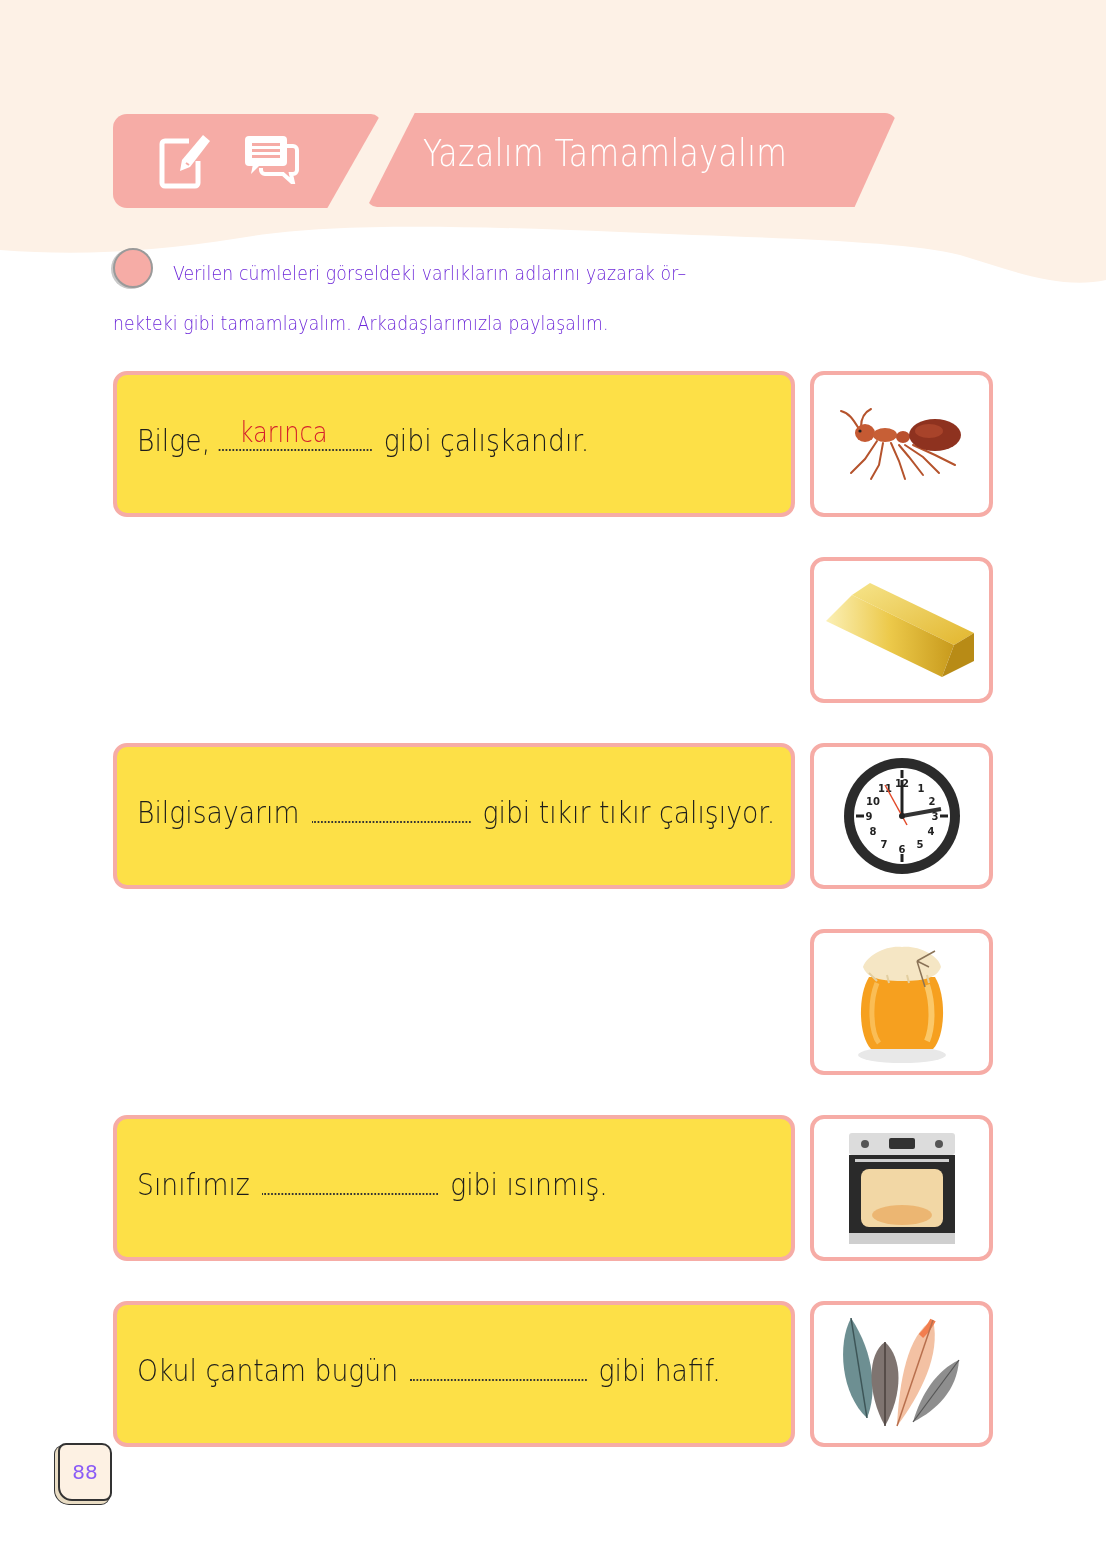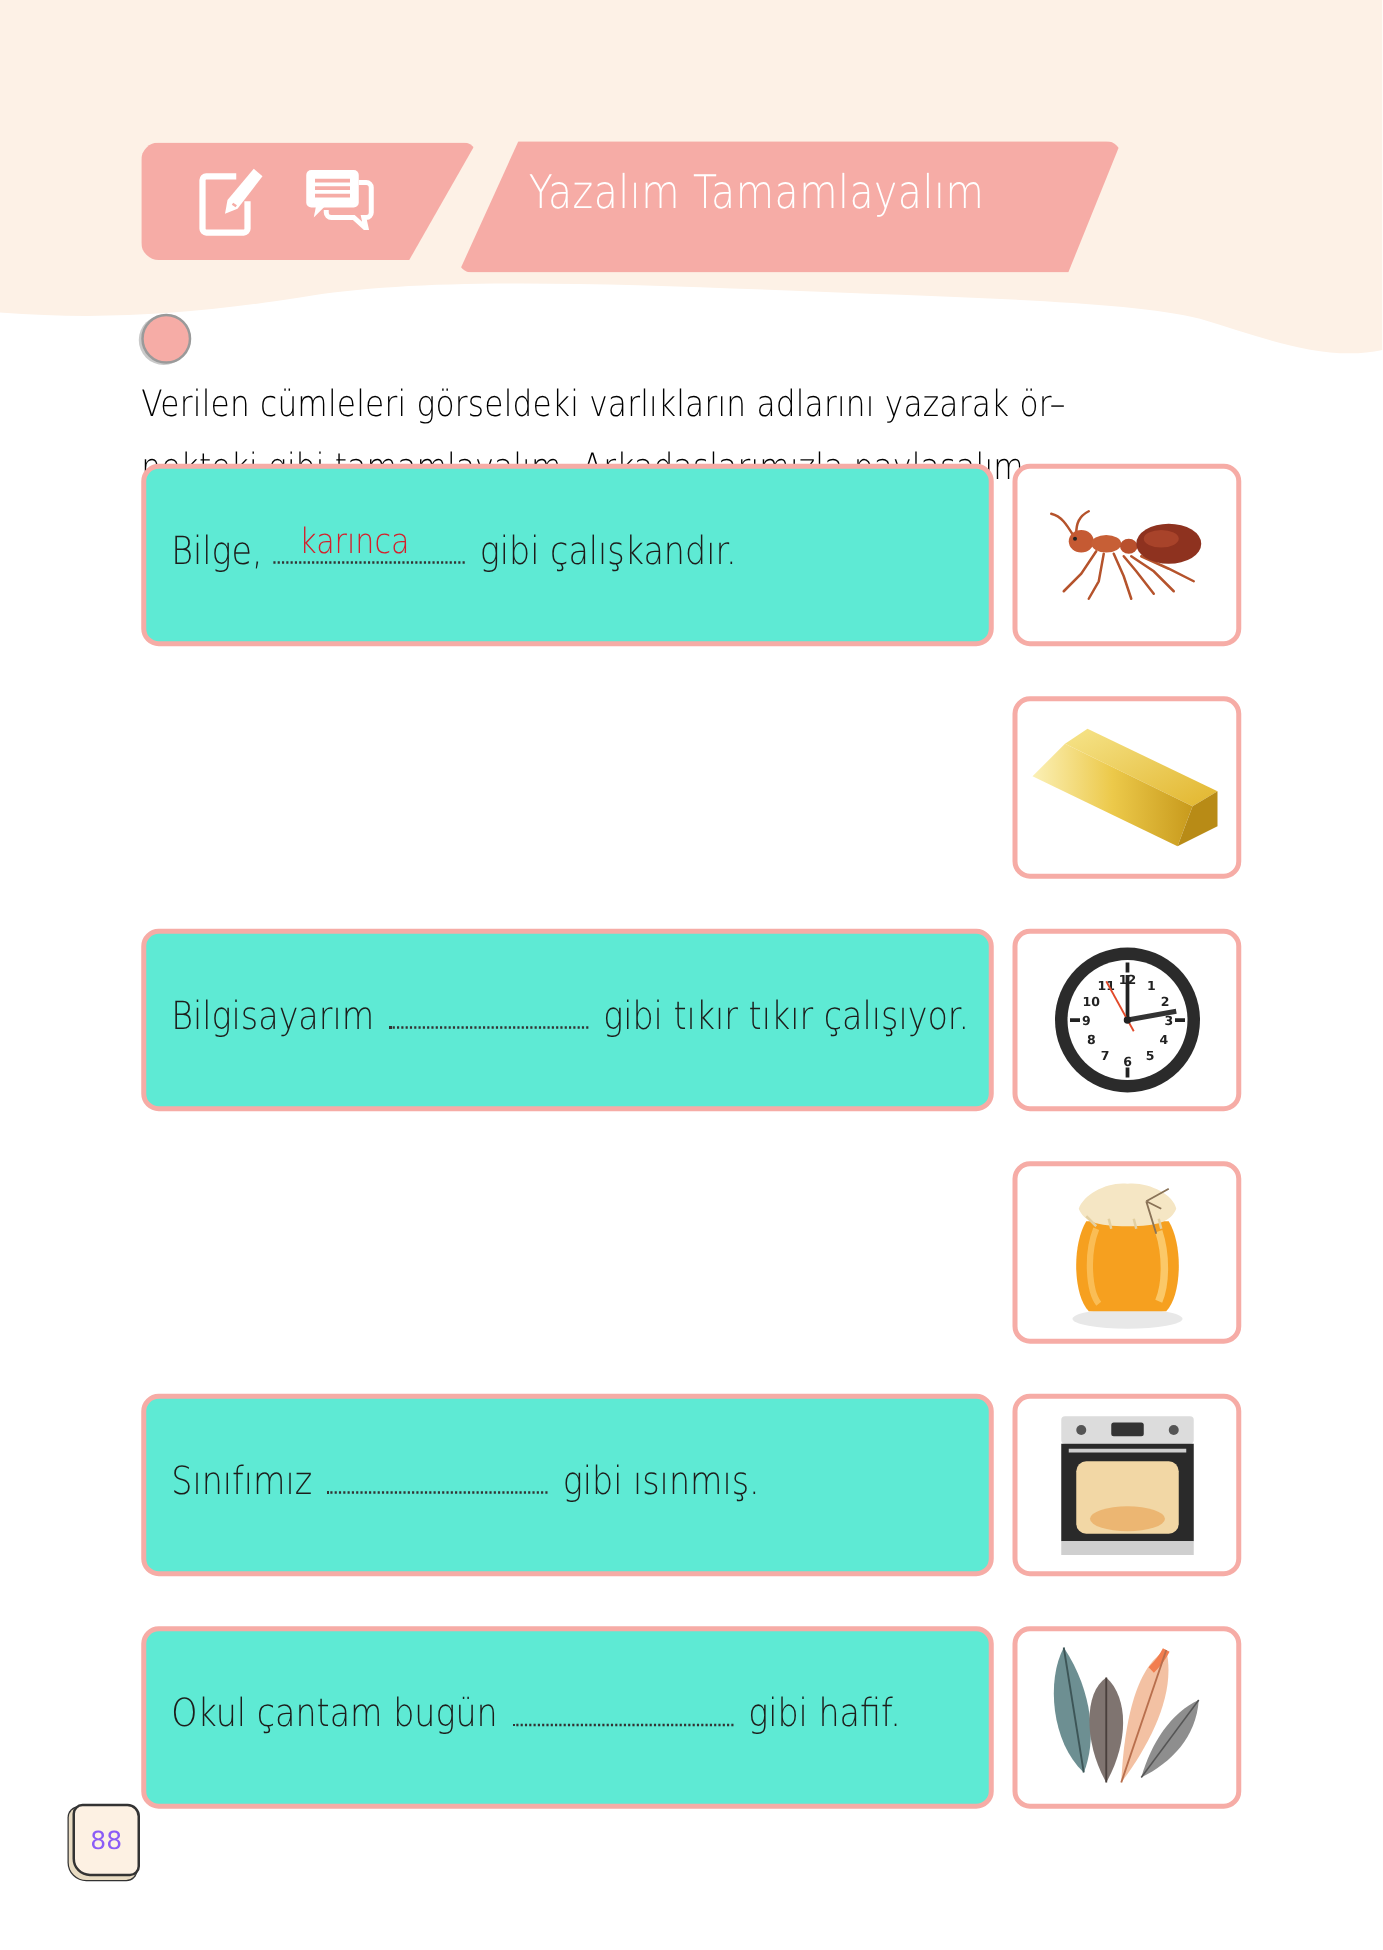--- a/index.html
+++ b/index.html
@@ -9,48 +9,48 @@
   .bg-blob { position: absolute; left: 0; top: 0; width: 1106px; height: 300px; z-index: 0; }
 
   .banner-left {
     position: absolute; left: 113px; top: 114px; width: 268px; height: 94px;
     background: #f6aca6; border-radius: 14px 10px 26px 14px;
     clip-path: polygon(0 0, 100% 0, 80% 100%, 0 100%);
     z-index: 1;
   }
   .banner-left .icon { position: absolute; top: 16px; }
   .banner-right {
-    position: absolute; left: 367px; top: 113px; width: 530px; height: 105px;
+    position: absolute; left: 367px; top: 113px; width: 530px; height: 94px;
     background: #f6aca6; border-radius: 24px 12px 26px 10px;
     clip-path: polygon(9% 0, 100% 0, 92% 100%, 0 100%);
     z-index: 1;
   }
   .banner-title {
     position: absolute; left: 56px; top: 19px;
     font-family: "DejaVu Sans", sans-serif; font-weight: 200;
     font-size: 37px; color: #ffffff; letter-spacing: 0.5px;
     transform: scaleX(0.85); transform-origin: left center;
   }
 
   .instruction {
     position: absolute; left: 113px; top: 248px; width: 870px; z-index: 2;
-    font-size: 29px; line-height: 50px; color: #000000; font-weight: 300;
+    font-size: 20px; line-height: 50px; color: #6d28d9; font-weight: 300;
     letter-spacing: 0.2px;
   }
   .instr-dot {
     display: inline-block; width: 40px; height: 40px; border-radius: 50%;
     background: #f6aca6; border: 2px solid #9a9a9a; vertical-align: -8px;
     margin-right: 20px; box-shadow: -2px 1px 0 #c9c9c9;
   }
   .instr-text { transform: scaleX(0.86); transform-origin: left; display: inline-block; white-space: nowrap; }
 
   .row { position: absolute; left: 113px; width: 880px; height: 146px; z-index: 2; }
   .sentence-box {
     position: absolute; left: 0; top: 0; width: 682px; height: 146px;
-    border: 4px solid #f6aca6; border-radius: 14px; background: #5eead4;
+    border: 4px solid #f6aca6; border-radius: 14px; background: #fde047;
   }
   .picture-box {
     position: absolute; left: 697px; top: 0; width: 183px; height: 146px;
     border: 4px solid #f6aca6; border-radius: 14px; background: #fff;
     display: flex; align-items: center; justify-content: center;
   }
   .sentence {
     position: absolute; left: 20px; top: 46px; white-space: nowrap;
     font-size: 31px; font-weight: 300; color: #1d1d1b;
     transform: scaleX(0.86); transform-origin: left center;

